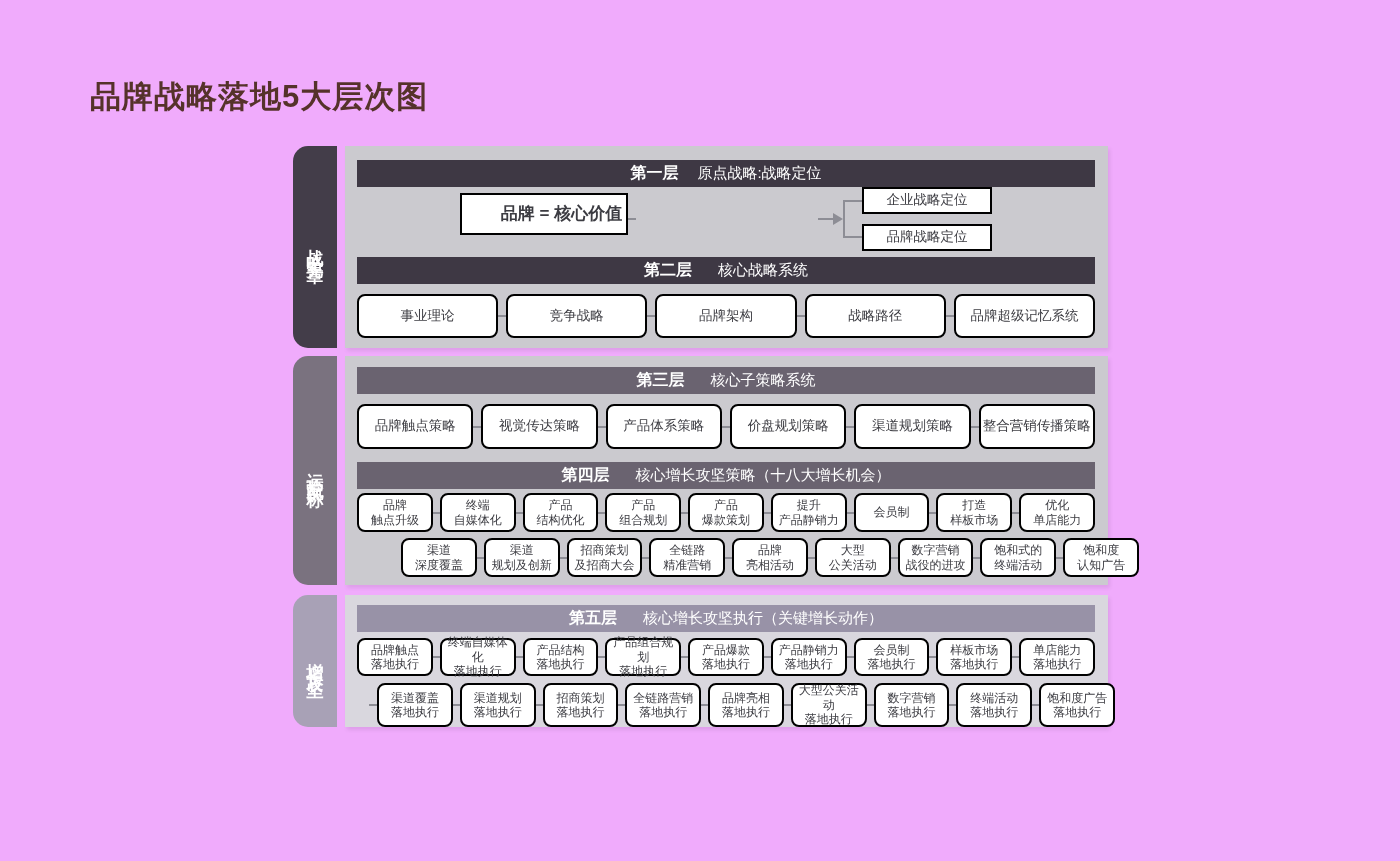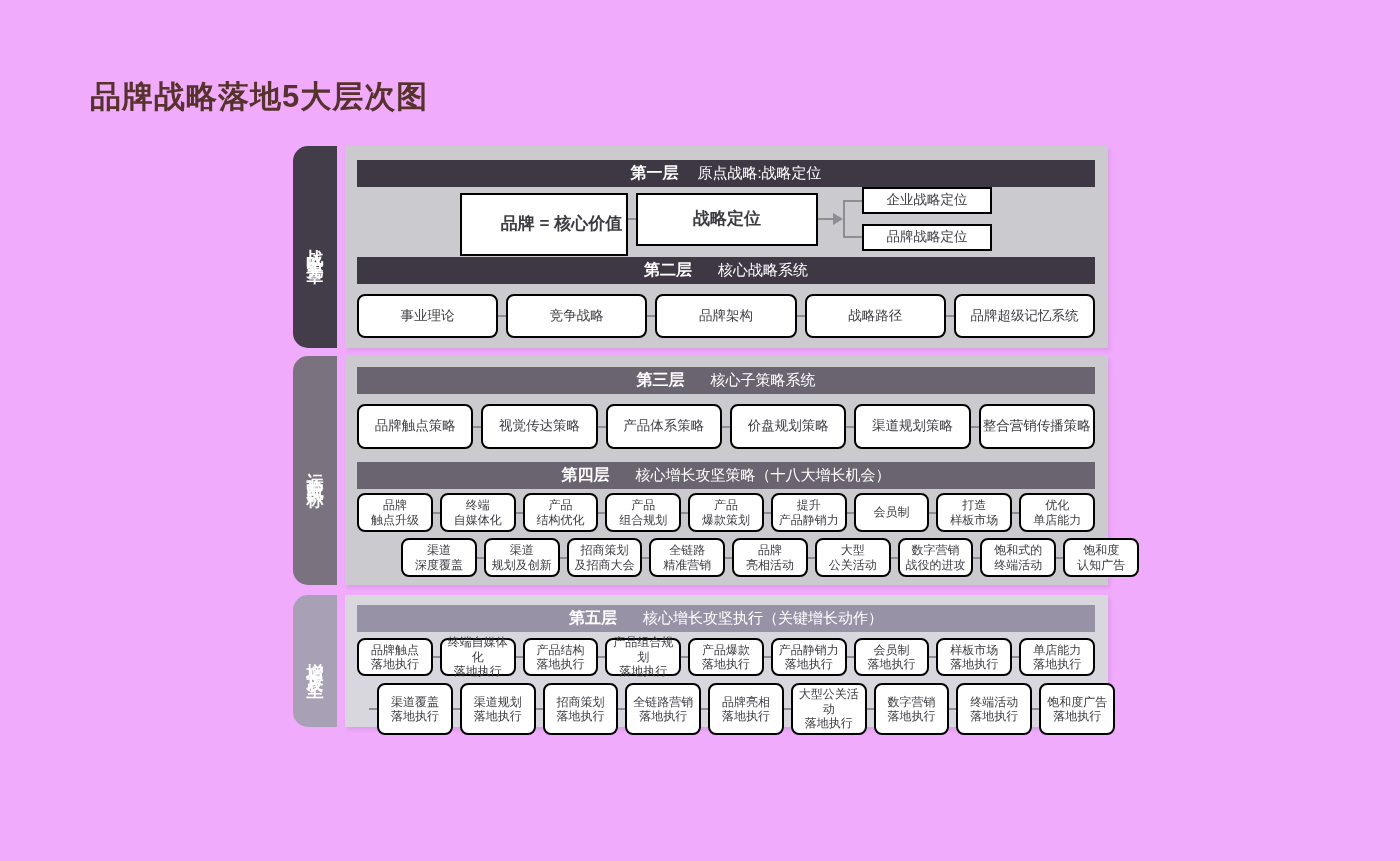--- a/index.html
+++ b/index.html
@@ -49,21 +49,21 @@
   .pos-h4 { top:462px; }
   .pos-h5 { top:605px; }
   
   .box {
     background:#ffffff; border:2px solid #000000; box-sizing:border-box;
     display:flex; align-items:center; justify-content:center;
     text-align:center; white-space:pre-line; line-height:1.2;
     position:absolute; z-index:1;
   }
   .bold-box { font-weight:bold; font-size:17px; }
-  .pos-brand { left:460px; top:193px; width:168px; height:63px;padding-left:35px; }
+  .pos-brand { left:460px; top:193px; width:168px; height:42px;padding-left:35px; }
   .pos-pos   { left:636px; top:193px; width:182px; height:53px; }
   .small-box { font-size:13.5px; }
   .pos-t1 { left:862px; top:187px; width:130px; height:27px; }
   .pos-t2 { left:862px; top:224px; width:130px; height:27px; }
   
   .cline { position:absolute; background:#8d8d95; height:2px; }
   .vline { position:absolute; background:#8d8d95; width:2px; }
   .pos-c1        { left:628px; top:218px; width:8px;  }
   .pos-arrowline { left:818px; top:218px; width:16px; }
   .arrowhead {
@@ -83,21 +83,21 @@
   .row .cell { position:relative; flex:1 1 0;border-radius:8px; }
   .row6 { gap:8px; }
   .row9 { gap:7px; }
   .row6 .cell { font-size:13.5px; }
   .row9 .cell { font-size:12px; }
   .pos-r2  { top:294px; height:44px; }
   .pos-r3  { top:404px; height:45px; }
   .pos-r41 { top:493px; height:39px; }
   .pos-r42 { top:538px; height:39px;margin-left:44px; }
   .pos-r51 { top:638px; height:38px; }
-  .pos-r52 { top:683px; height:52px;padding-left:20px; }
+  .pos-r52 { top:683px; height:44px;padding-left:20px; }
 </style>
 </head>
 <body>
 
 <div class="stage">
 
   <div class="title">品牌战略落地5大层次图</div>
 
   <div class="side-label s1">
     <span class="vtext">战略宪章</span>
@@ -112,21 +112,20 @@
   <div class="panel p1"></div>
   <div class="panel p2"></div>
   <div class="panel p3"></div>
 
   <div class="hdr hdr-dark pos-h1">
     <span class="tag">第一层</span>
     <span class="sub">原点战略:战略定位</span>
   </div>
   <div class="box bold-box pos-brand">品牌 = 核心价值</div>
   <div class="cline pos-c1"></div>
-  <div class="box bold-box pos-pos">战略定位</div>
   <div class="cline pos-arrowline"></div>
   <div class="arrowhead"></div>
   <div class="vline pos-bracket"></div>
   <div class="cline pos-stub1"></div>
   <div class="cline pos-stub2"></div>
   <div class="box small-box pos-t1">企业战略定位</div>
   <div class="box small-box pos-t2">品牌战略定位</div>
 
   <div class="hdr hdr-dark pos-h2">
     <span class="tag">第二层</span>

